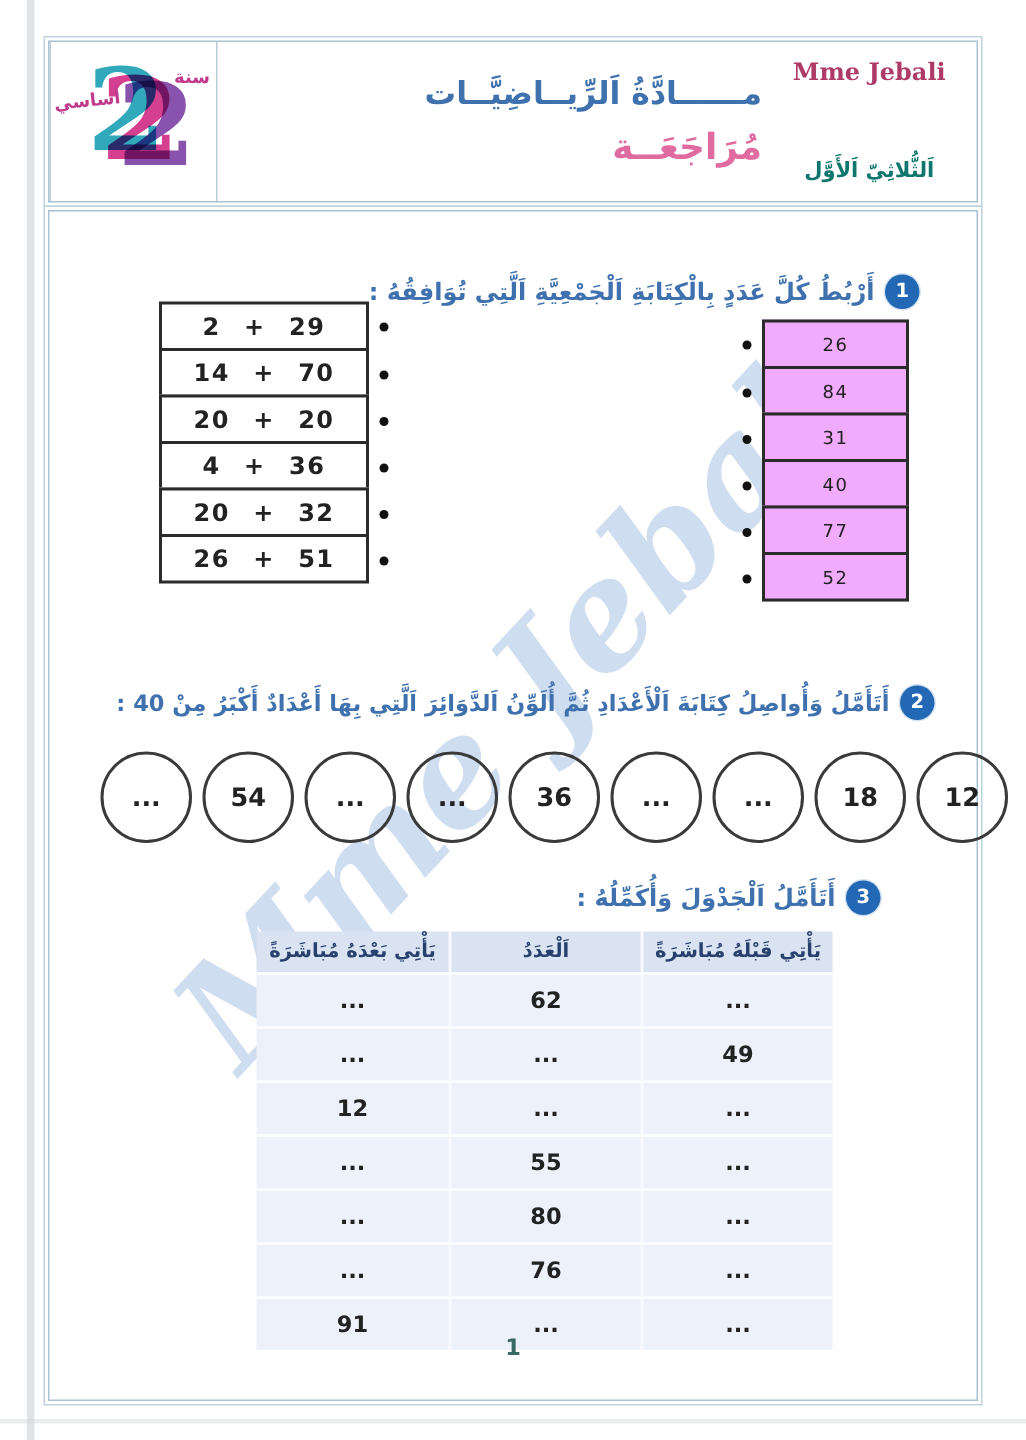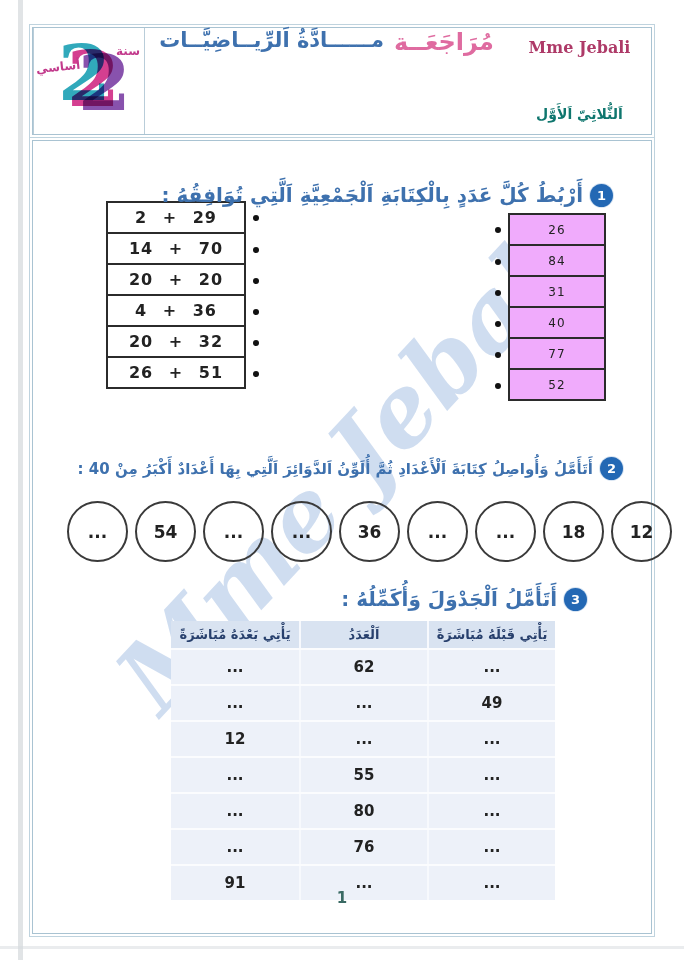--- a/index.html
+++ b/index.html
@@ -21,42 +21,42 @@
 
   
   .logo-cell{width:110px;border-left:1px solid #b9cdd9;position:relative;flex:none;}
   .grade-two{position:absolute;font-family:"DejaVu Serif",serif;font-weight:bold;font-size:76px;line-height:1;mix-blend-mode:multiply;}
   .two-teal{left:24px;top:8px;color:#1aa0b4;opacity:.9;}
   .two-purple{left:44px;top:18px;color:#7b3fa4;opacity:.9;}
   .two-pink{left:33px;top:14px;color:#d12e86;opacity:.92;}
   .grade-word{position:absolute;font-size:12px;font-weight:bold;color:#c23a8c;}
   .grade-word-right{right:4px;top:16px;}
   .grade-word-left{left:2px;top:32px;transform:rotate(-6deg);}
-  .title-cell{width:363px;flex:none;border-left:1px solid #b9cdd9;display:flex;flex-direction:row;align-items:flex-start;justify-content:center;gap:10px;}
+  .title-cell{width:363px;flex:none;border-left:1px solid #b9cdd9;display:flex;flex-direction:column;align-items:flex-end;justify-content:center;gap:10px;}
   .subject-title{direction:rtl;font-size:21px;font-weight:bold;color:#3e71ae;white-space:nowrap;}
   .subject-subtitle{direction:rtl;font-size:24px;font-weight:bold;color:#df6ba0;}
   .teacher-cell{flex:1;display:flex;flex-direction:column;justify-content:space-between;align-items:center;padding:10px 4px 12px;}
   .teacher-name{font-family:"DejaVu Serif",serif;font-weight:bold;font-size:16px;color:#ae3a68;}
   .term-label{direction:rtl;font-size:14px;font-weight:bold;color:#0f766e;}
 
   
   .watermark{
     position:absolute;left:12px;top:258px;width:606px;height:134px;
     display:flex;align-items:center;justify-content:center;
     font-family:"DejaVu Serif",serif;font-style:italic;font-weight:bold;
     font-size:98px;color:rgba(130,165,215,.38);
     transform:rotate(-47deg);pointer-events:none;white-space:nowrap;z-index:0;
   }
 
   
   .ex-head{position:absolute;display:flex;flex-direction:row-reverse;align-items:center;gap:7px;z-index:2;}
   .badge{width:23px;height:23px;border-radius:50%;background:#2368b4;color:#fff;
     display:flex;align-items:center;justify-content:center;font-size:13px;font-weight:bold;flex:none;
     box-shadow:0 0 0 1px #d7e4f2;}
-  .ex-title{direction:rtl;font-size:20px;font-weight:bold;color:#3e71ae;white-space:nowrap;}
+  .ex-title{direction:rtl;font-size:16px;font-weight:bold;color:#3e71ae;white-space:nowrap;}
   .ex1-head{top:42px;right:38px;}
   .ex2-head{top:316px;right:28px;}
   .ex2-head .ex-title{font-size:15px;}
   .ex3-head{top:446px;right:64px;}
 
   
   .sums-col{position:absolute;left:73px;top:60px;z-index:1;}
   .sum-row{display:flex;align-items:center;}
   .sum-row + .sum-row .sum-box{margin-top:-2px;}
   .sum-box{width:136px;height:29px;border:2px solid #2b2b2b;background:#fff;

